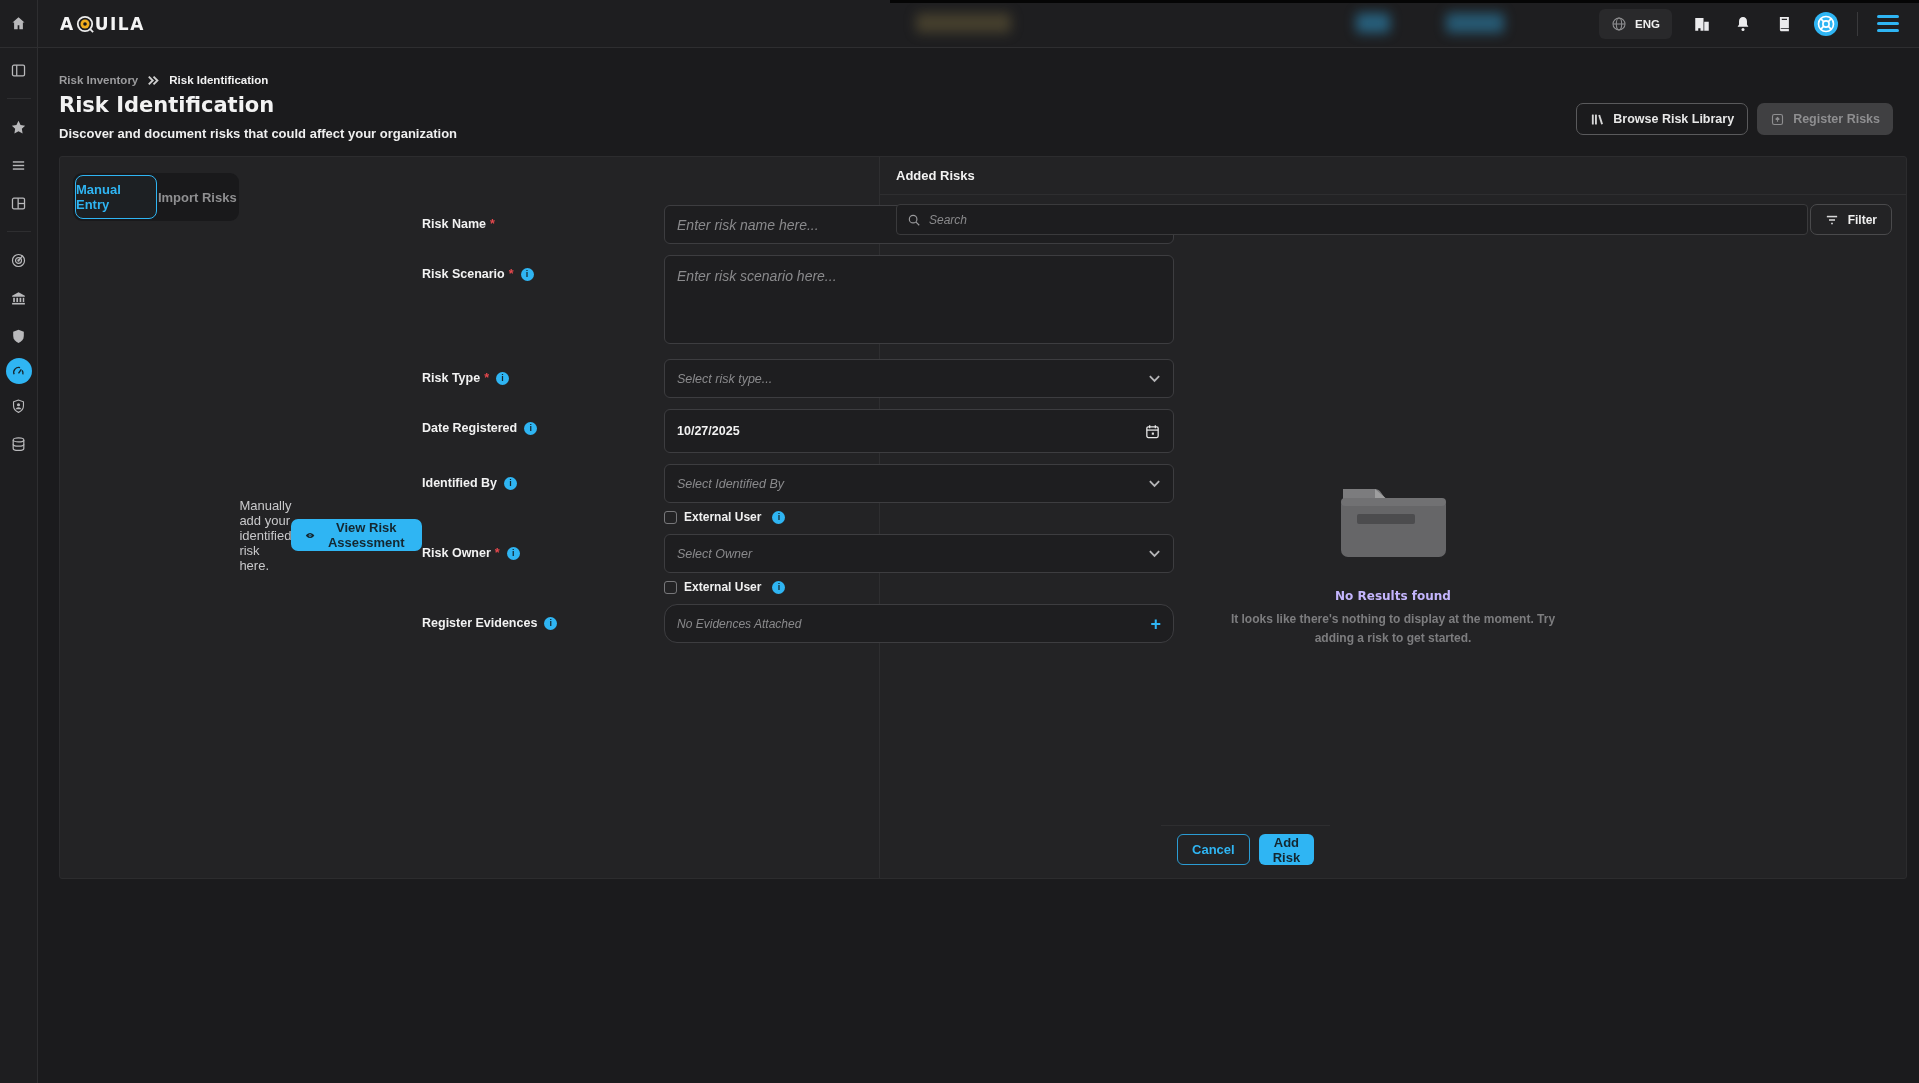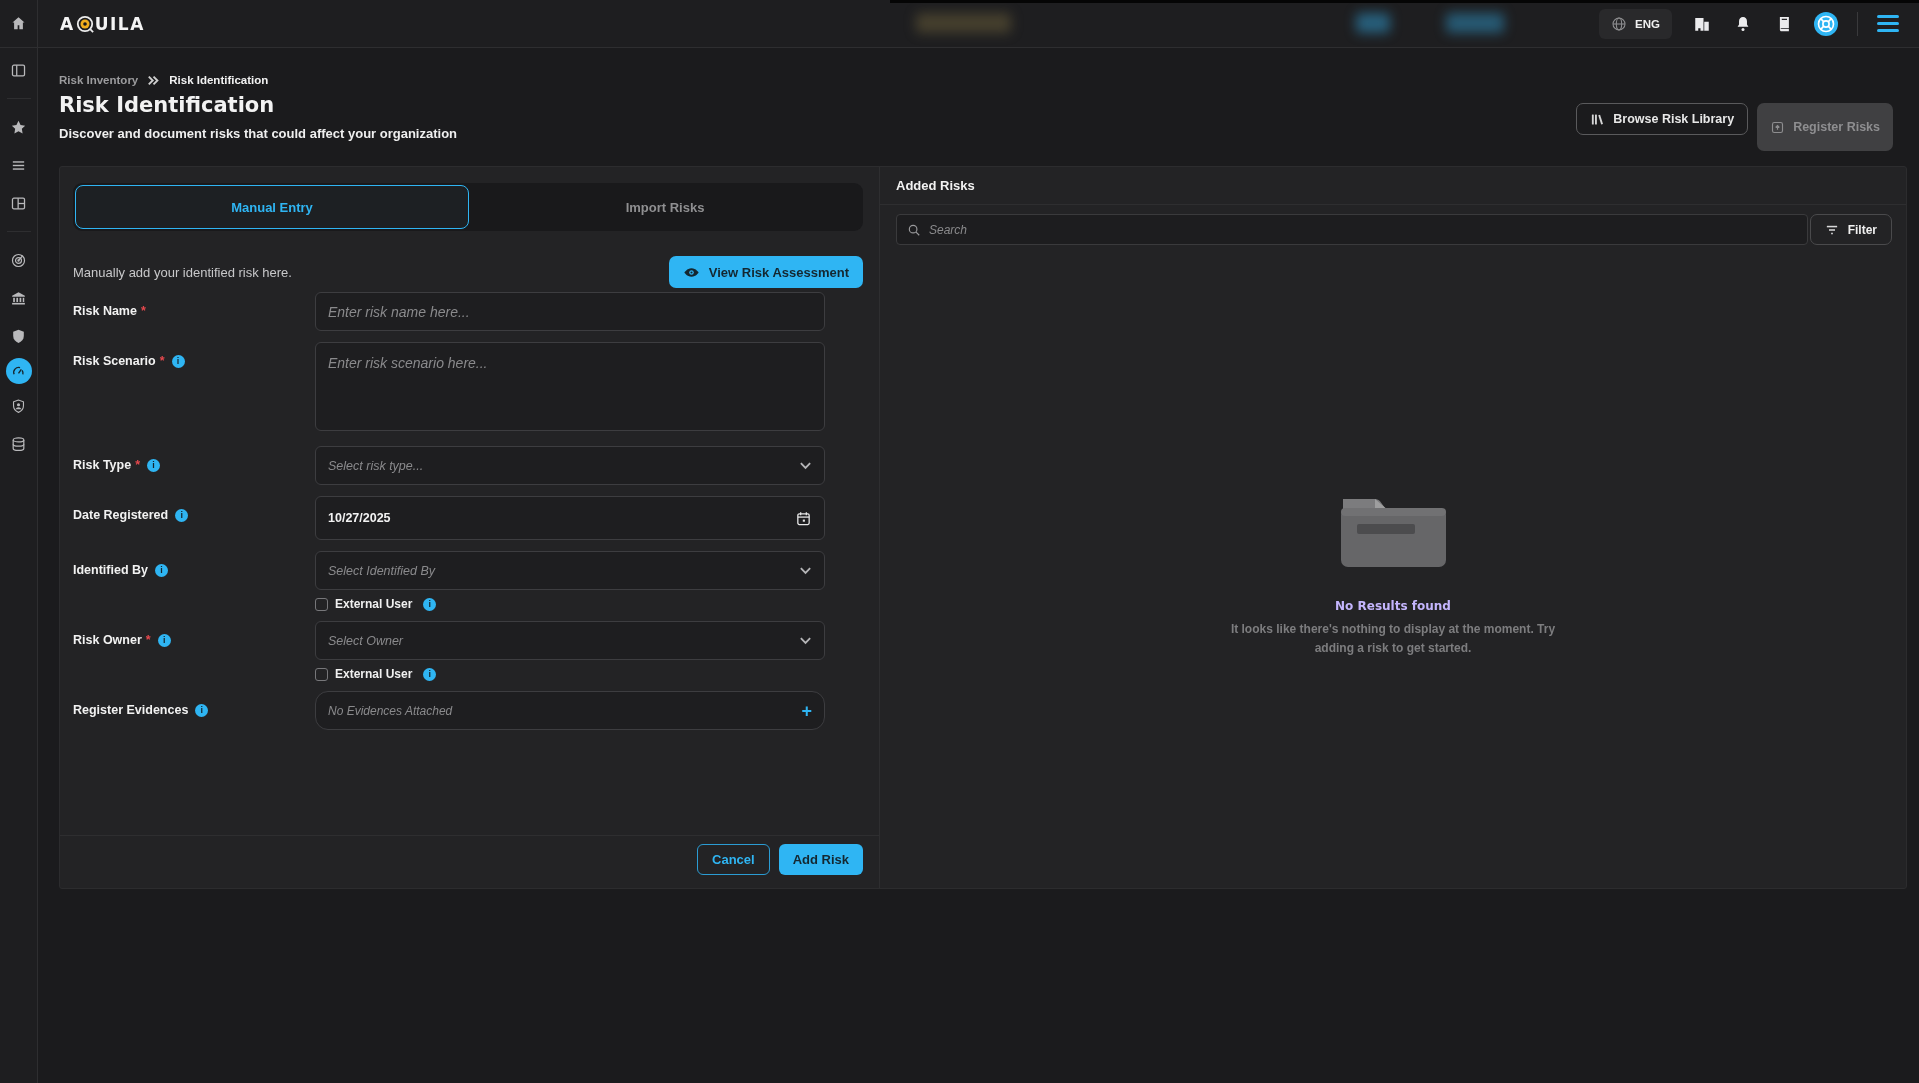--- a/index.html
+++ b/index.html
@@ -45,38 +45,38 @@
   .page-head{display:flex;justify-content:space-between;padding:26px 26px 0 21px}
   .crumbs{display:flex;align-items:center;gap:9px;font-size:11.5px;font-weight:bold}
   .crumb-parent{color:#9c9c9e;cursor:pointer}
   .crumb-current{color:#f2f2f2}
   .crumbs svg{width:13px;height:11px;color:#cfcfcf}
   .page-title{font-size:21px;font-weight:bold;margin-top:7px;font-family:"DejaVu Sans",sans-serif}
   .page-sub{font-size:13px;font-weight:bold;margin-top:9px;color:#efefef}
   .head-actions{display:flex;gap:9px;align-items:flex-start;margin-top:29px}
   .btn-outline-gray{display:flex;align-items:center;gap:8px;height:32px;padding:0 13px;border:1px solid #5a5a5c;border-radius:7px;background:transparent;color:#e8e8e8;font-size:12.5px;font-weight:bold;cursor:pointer;font-family:inherit}
   .btn-outline-gray svg{width:15px;height:15px;color:#d5d5d5}
-  .btn-disabled{display:flex;align-items:center;gap:8px;height:48px;padding:0 13px;border:none;border-radius:7px;background:#404042;color:#8e8e90;font-size:12.5px;font-weight:bold;cursor:default;font-family:inherit}
+  .btn-disabled{display:flex;align-items:center;gap:8px;height:32px;padding:0 13px;border:none;border-radius:7px;background:#404042;color:#8e8e90;font-size:12.5px;font-weight:bold;cursor:default;font-family:inherit}
   .btn-disabled svg{width:15px;height:15px}
 
   
   .card{margin:15px 12px 0 21px;height:723px;background:#232325;border:1px solid #2c2c2e;border-radius:3px;display:flex}
-  .form-panel{width:820px;border-right:1px solid #2e2e30;display:flex;flex-direction:column;padding:16px 16px 6px 13px}
+  .form-panel{width:820px;border-right:1px solid #2e2e30;display:flex;flex-direction:row;padding:16px 16px 6px 13px}
 
   .tabs{height:48px;background:#19191b;border-radius:9px;display:flex;padding:2px;flex-shrink:0}
   .tab{flex:1;display:flex;align-items:center;justify-content:center;font-size:13px;font-weight:bold;border-radius:8px;cursor:pointer}
   .tab.active{color:#2fb5f3;border:1px solid #2fb5f3;background:#1d2023}
   .tab.inactive{color:#8f8f91}
 
   .helper-row{display:flex;align-items:center;justify-content:space-between;margin-top:25px}
   .helper-text{font-size:13px;color:#c8c8ca}
   .btn-cyan{display:flex;align-items:center;gap:9px;height:32px;padding:0 14px;background:#2fb5f3;border:none;border-radius:7px;color:#142730;font-size:13px;font-weight:bold;cursor:pointer;font-family:inherit}
   .btn-cyan svg{width:17px;height:17px}
 
-  .frows{margin-top:4px}
+  .frows{margin-top:32px}
   .frow{display:flex;align-items:flex-start;margin-bottom:11px}
   .flabel{width:242px;padding-top:12px;font-size:12.5px;font-weight:bold;color:#f2f2f2;display:flex;align-items:center;gap:3px;flex-shrink:0}
   .req{color:#e5484d;margin-left:1px}
   .info-dot{width:13px;height:13px;border-radius:50%;background:#2fb5f3;color:#15242c;font-size:9px;font-weight:bold;display:inline-flex;align-items:center;justify-content:center;margin-left:4px;font-style:normal}
   .fctrl{width:510px}
   .tbox{width:100%;background:#1e1e20;border:1px solid #3d3d40;border-radius:6px;color:#f0f0f0;font-size:14px;padding:0 12px;font-family:inherit;outline:none}
   input.tbox{height:39px}
   textarea.tbox{height:89px;padding-top:12px;resize:none}
   .tbox::placeholder{color:#8a8a8c;font-style:italic}
   .selbox{height:39px;background:#1e1e20;border:1px solid #3d3d40;border-radius:6px;display:flex;align-items:center;justify-content:space-between;padding:0 12px;cursor:pointer}

